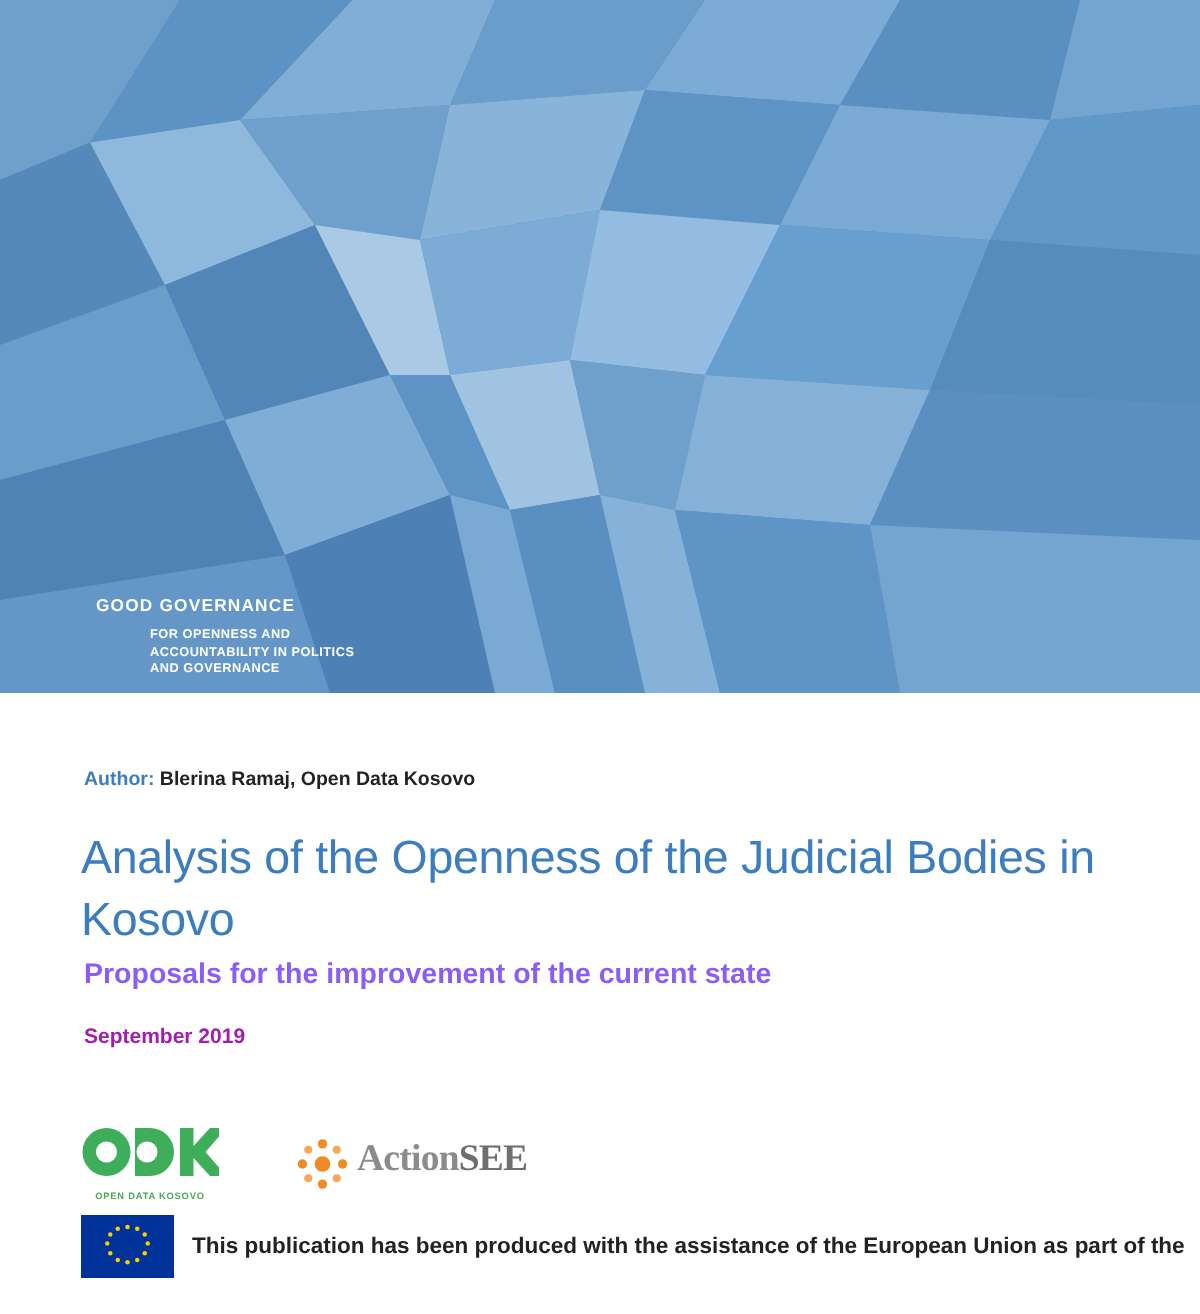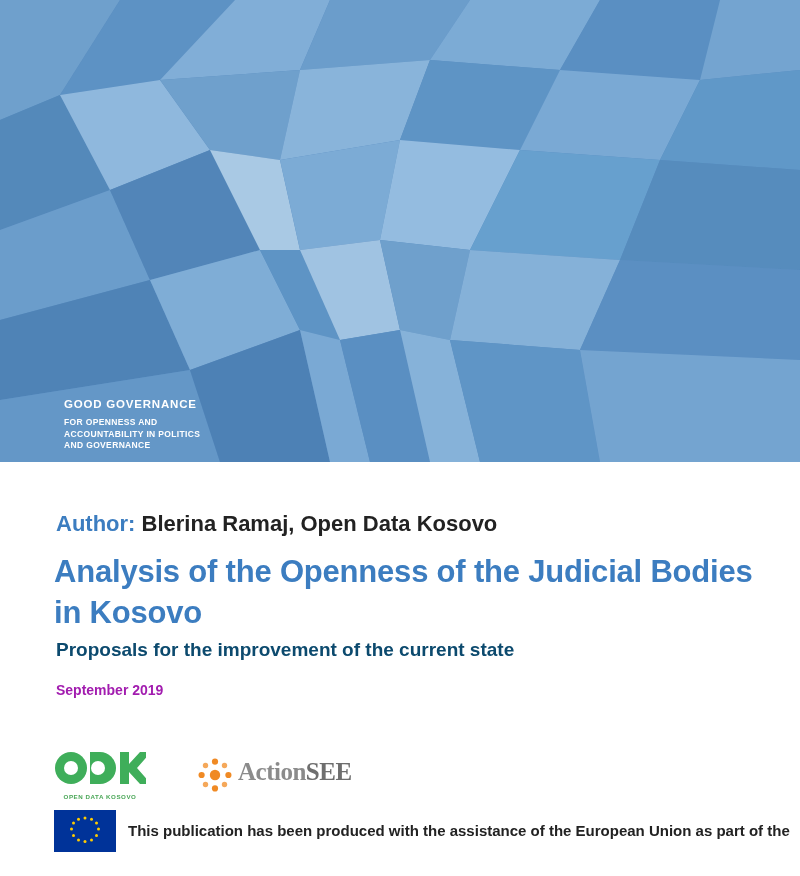--- a/index.html
+++ b/index.html
@@ -51,62 +51,63 @@
     font-size: 11.5px;
     font-weight: bold;
     letter-spacing: 0.8px;
     margin-bottom: 7px;
   }
   .hero-caption .gg-sub {
     font-size: 8.5px;
     font-weight: bold;
     letter-spacing: 0.35px;
     line-height: 1.35;
+    margin-left: 36px;
   }
 
   
   .content {
     position: absolute;
     left: 0;
     top: 462px;
     width: 800px;
   }
 
   .author-line {
     position: absolute;
     left: 56px;
     top: 49px;
-    font-size: 22px;
+    font-size: 13px;
     font-weight: bold;
     color: #222222;
     white-space: nowrap;
   }
   .author-line .author-label {
     color: #3c7dc0;
   }
 
   .doc-title {
     position: absolute;
     left: 54px;
     top: 90px;
     width: 700px;
     font-size: 31px;
     line-height: 1.32;
-    font-weight: bold;
+    font-weight: normal;
     color: #3c7dc0;
     letter-spacing: -0.2px;
   }
 
   .doc-subtitle {
     position: absolute;
     left: 56px;
     top: 177px;
     font-size: 19px;
     font-weight: bold;
-    color: #0c4a6e;
+    color: #8b5cf6;
   }
 
   .doc-date {
     position: absolute;
     left: 56px;
     top: 220px;
     font-size: 14px;
     font-weight: bold;
     color: #a21caf;
   }

